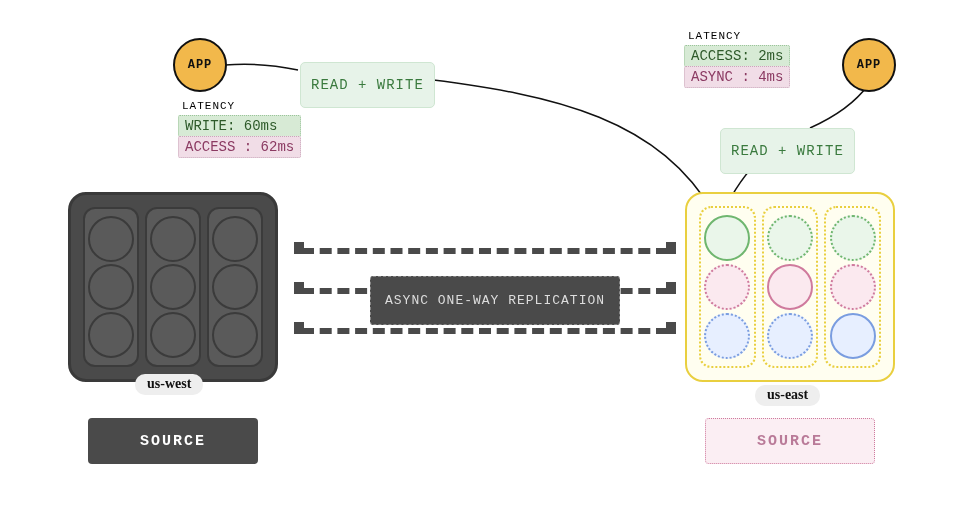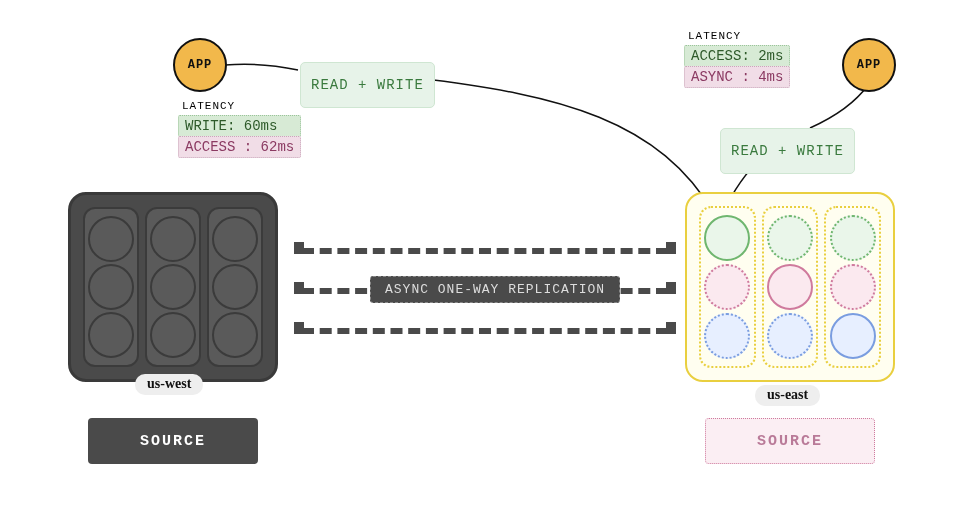--- a/index.html
+++ b/index.html
@@ -123,21 +123,21 @@
     position: absolute;
     width: 10px; height: 12px;
     background: #4a4a4a;
   }
   .repl-label {
     position: absolute;
     background: #4a4a4a;
     color: #ddd;
     font-size: 13px;
     letter-spacing: 1px;
-    padding: 5px 14px;
+    padding: 16px 14px;
     border-radius: 3px;
     border: 1px dashed #888;
   }
 
   svg.wires { position: absolute; left: 0; top: 0; width: 970px; height: 510px; pointer-events: none; }
 </style>
 </head>
 <body>
 
 <div class="stage">

